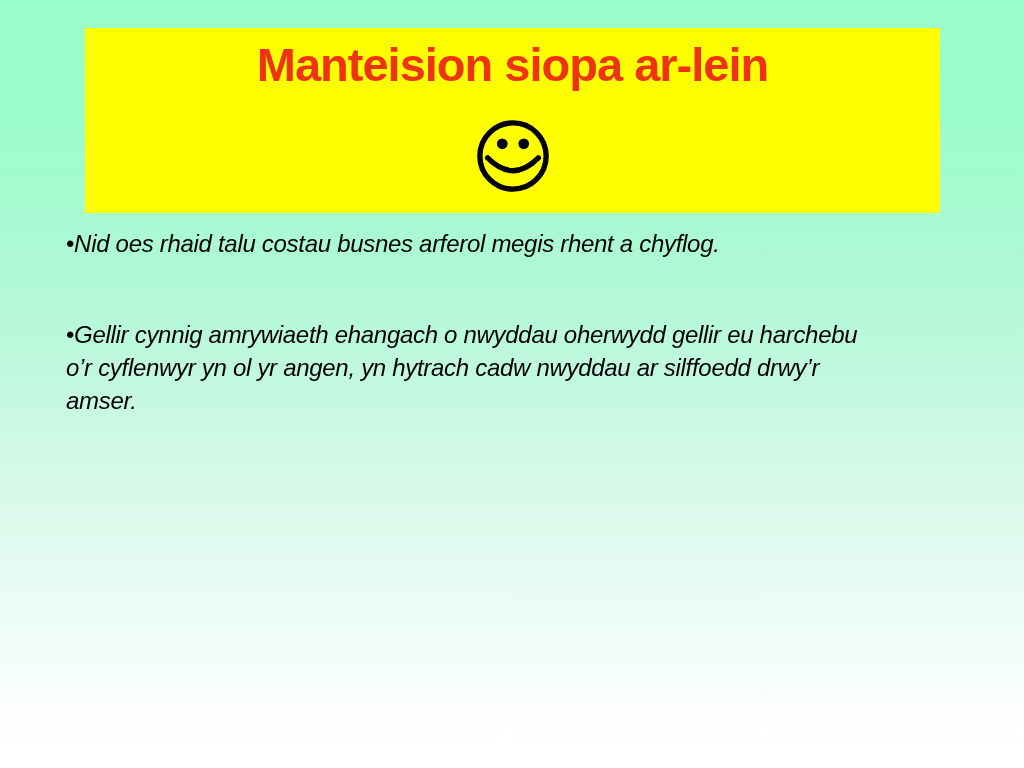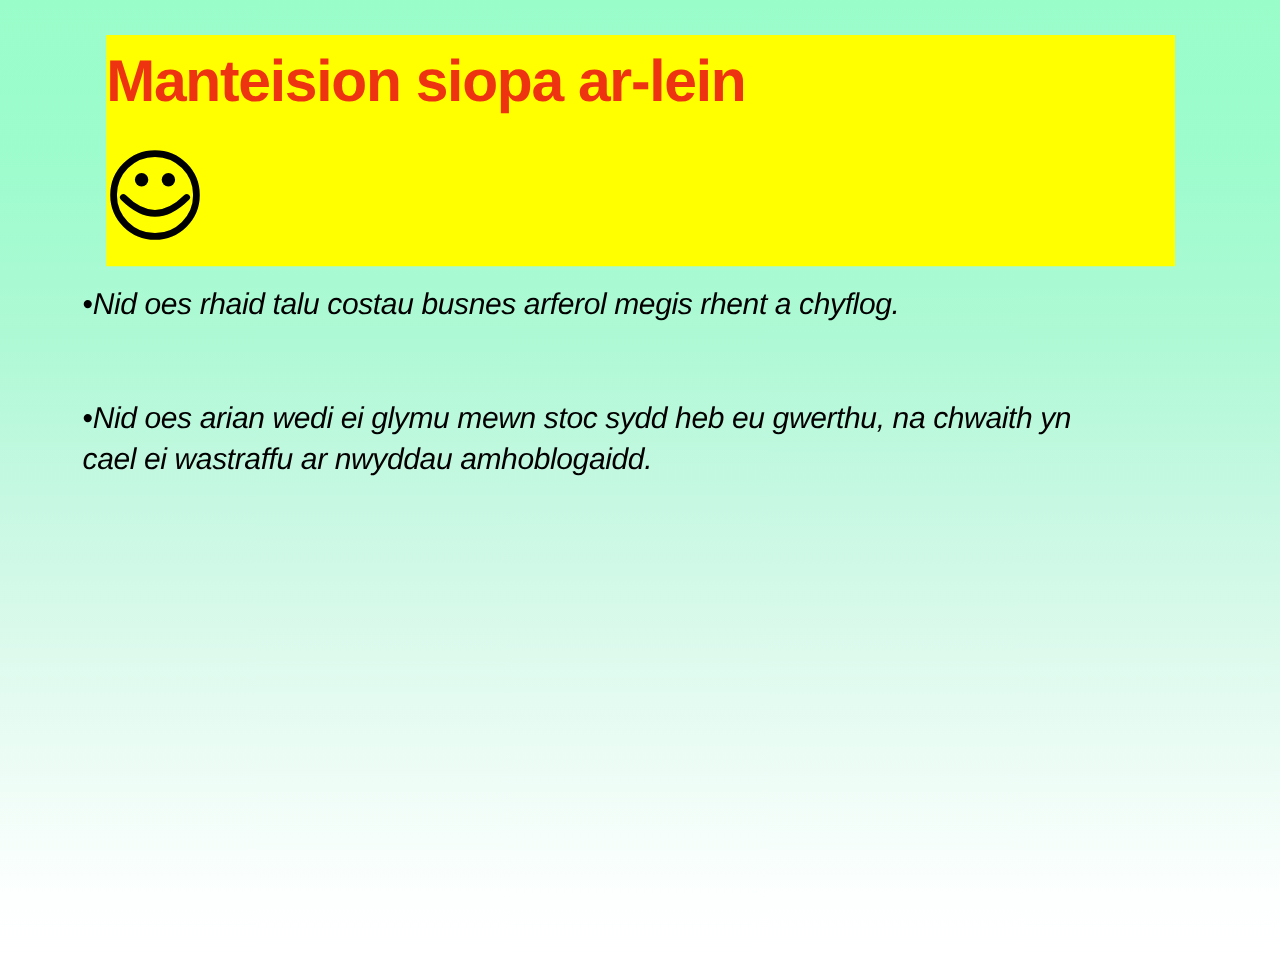--- a/index.html
+++ b/index.html
@@ -22,21 +22,21 @@
       #fdfffe 94%,
       #ffffff 100%);
   }
   .title-box {
     position: absolute;
     left: 85px;
     top: 28px;
     width: 855px;
     height: 185px;
     background: #ffff00;
-    text-align: left;
+    text-align: center;
   }
   .slide-title {
     margin: 0;
     padding-top: 8px;
     font-size: 47px;
     line-height: 58px;
     font-weight: bold;
     letter-spacing: -1px;
     color: #ee3311;
   }
@@ -88,17 +88,18 @@
         <circle cx="40" cy="40" r="34" fill="none" stroke="#000000" stroke-width="5.5"></circle>
         <circle cx="29" cy="27.5" r="5.5" fill="#000000"></circle>
         <circle cx="51" cy="27.5" r="5.5" fill="#000000"></circle>
         <path d="M 14 42 Q 40 68 66 42" fill="none" stroke="#000000" stroke-width="5.5" stroke-linecap="round"></path>
       </svg>
     </div>
   </div>
 
   <div class="content">
     <p class="bullet"><span class="bullet-marker">•</span><span class="bullet-text">Nid oes rhaid talu costau busnes arferol megis rhent a chyflog.</span></p>
-    <p class="bullet"><span class="bullet-marker">•</span><span class="bullet-text">Nid oes arian wedi ei glymu mewn stoc sydd heb eu gwerthu, na chwaith yn
-cael ei wastraffu ar nwyddau amhoblogaidd.</span></p>
+    <p class="bullet"><span class="bullet-marker">•</span><span class="bullet-text">Gellir cynnig amrywiaeth ehangach o nwyddau oherwydd gellir eu harchebu
+o’r cyflenwyr yn ol yr angen, yn hytrach cadw nwyddau ar silffoedd drwy’r
+amser.</span></p>
   </div>
 
 </div>
 
 </body></html>

